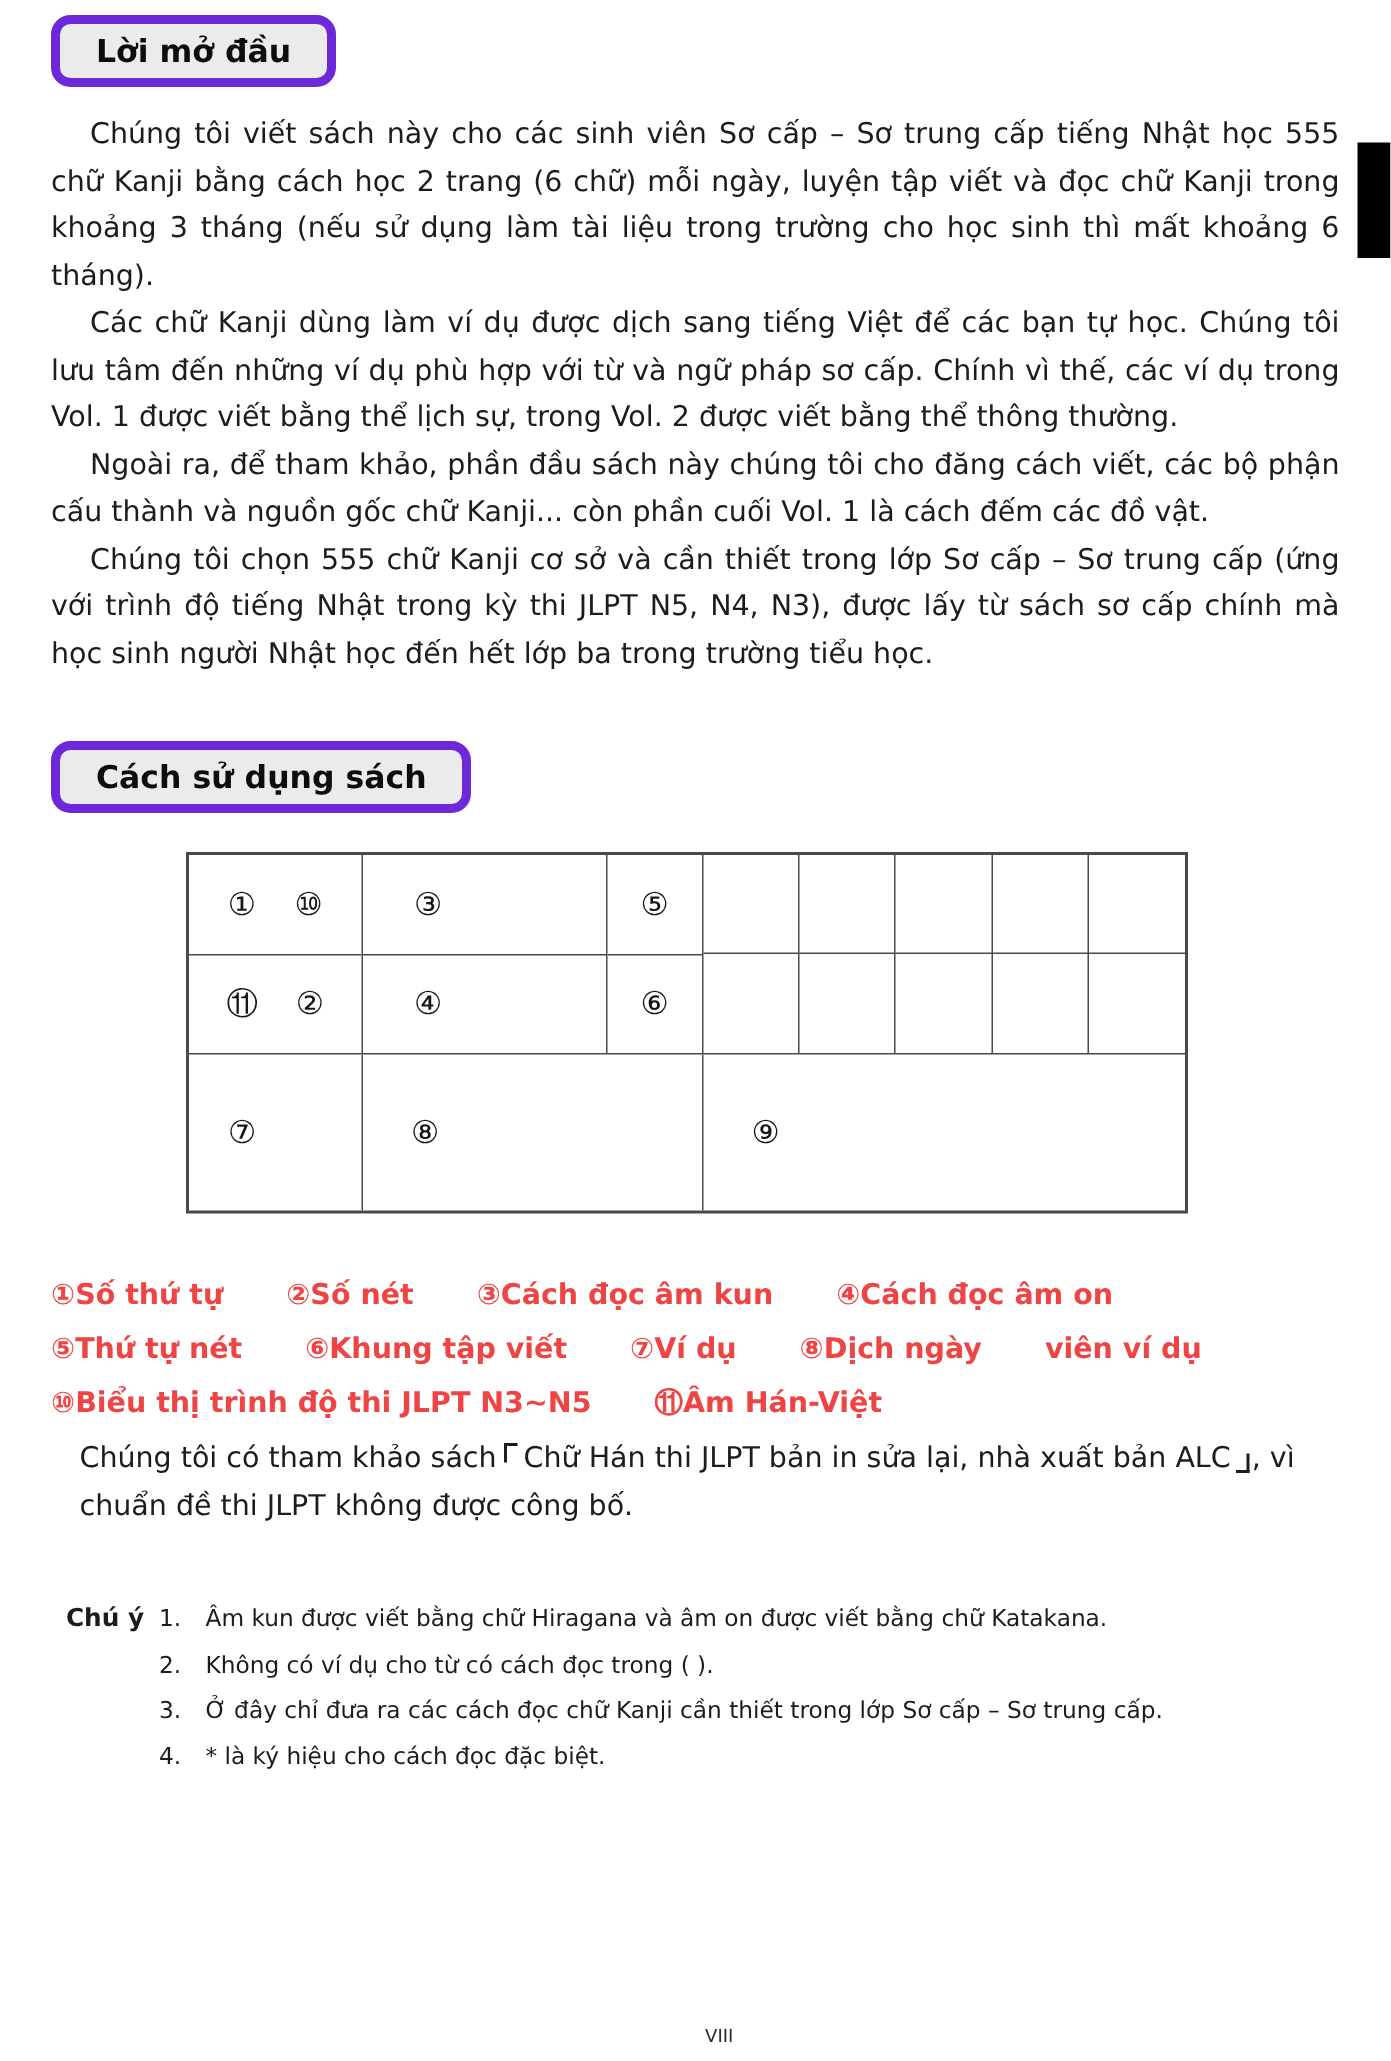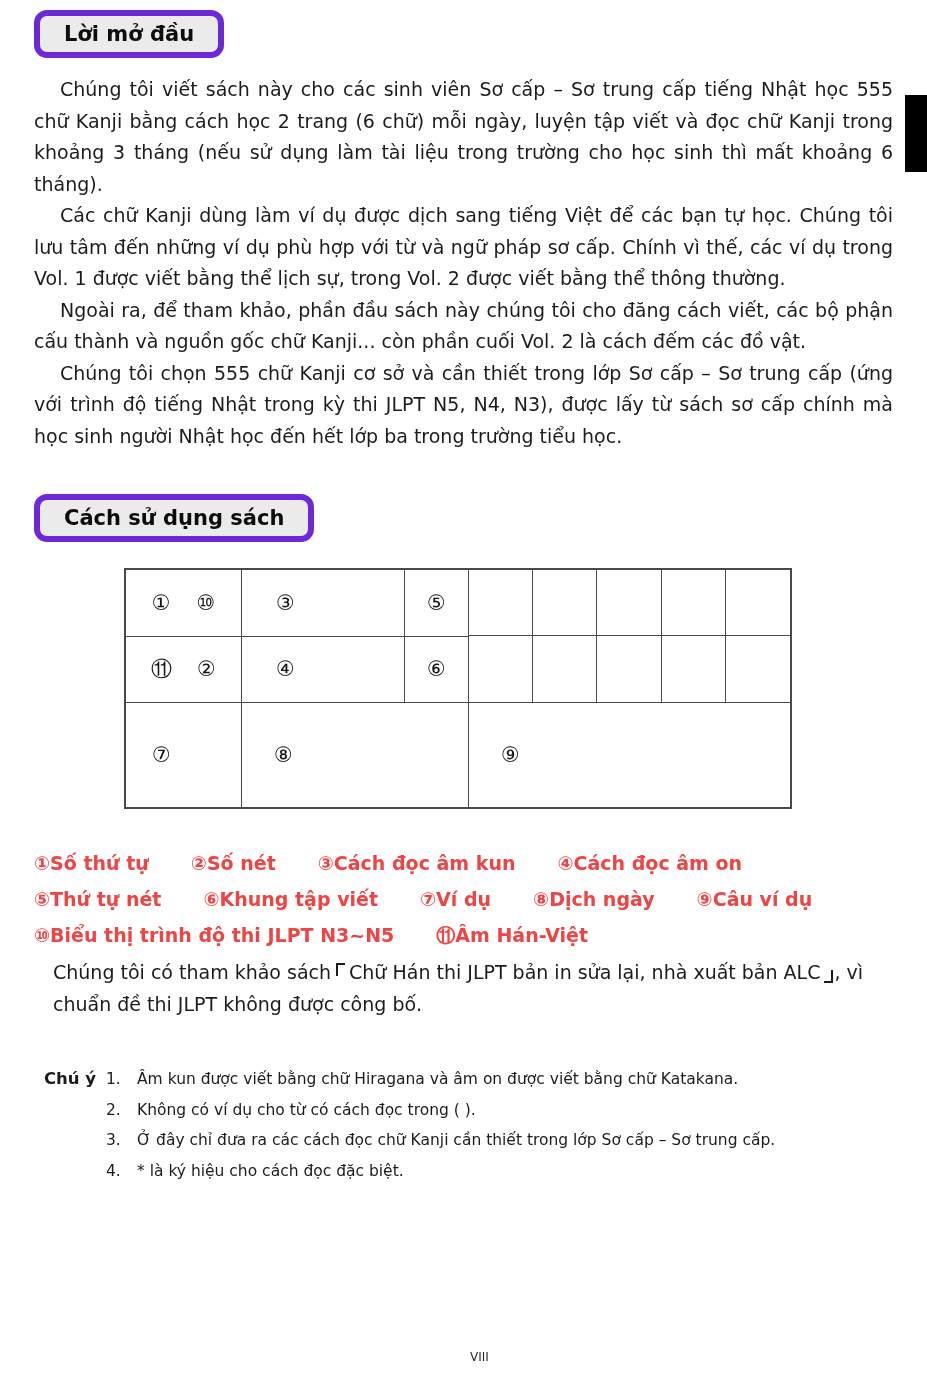--- a/index.html
+++ b/index.html
@@ -49,21 +49,21 @@
 
 <div class="tab-marker"></div>
 
 <div class="content">
 
   <div>
     <span class="badge">Lời mở đầu</span>
     <div class="paras">
       <p class="para">Chúng tôi viết sách này cho các sinh viên Sơ cấp – Sơ trung cấp tiếng Nhật học 555 chữ Kanji bằng cách học 2 trang (6 chữ) mỗi ngày, luyện tập viết và đọc chữ Kanji trong khoảng 3 tháng (nếu sử dụng làm tài liệu trong trường cho học sinh thì mất khoảng 6 tháng).</p>
       <p class="para">Các chữ Kanji dùng làm ví dụ được dịch sang tiếng Việt để các bạn tự học. Chúng tôi lưu tâm đến những ví dụ phù hợp với từ và ngữ pháp sơ cấp. Chính vì thế, các ví dụ trong Vol. 1 được viết bằng thể lịch sự, trong Vol. 2 được viết bằng thể thông thường.</p>
-      <p class="para">Ngoài ra, để tham khảo, phần đầu sách này chúng tôi cho đăng cách viết, các bộ phận cấu thành và nguồn gốc chữ Kanji... còn phần cuối Vol. 2 là cách đếm các đồ vật.</p>
+      <p class="para">Ngoài ra, để tham khảo, phần đầu sách này chúng tôi cho đăng cách viết, các bộ phận cấu thành và nguồn gốc chữ Kanji... còn phần cuối Vol. 1 là cách đếm các đồ vật.</p>
       <p class="para">Chúng tôi chọn 555 chữ Kanji cơ sở và cần thiết trong lớp Sơ cấp – Sơ trung cấp (ứng với trình độ tiếng Nhật trong kỳ thi JLPT N5, N4, N3), được lấy từ sách sơ cấp chính mà học sinh người Nhật học đến hết lớp ba trong trường tiểu học.</p>
     </div>
   </div>
 
   <div class="badge2-wrap">
     <span class="badge">Cách sử dụng sách</span>
   </div>
 
   <div class="diagram">
     <div class="d-top">
@@ -124,21 +124,21 @@
       <span>①Số thứ tự</span>
       <span>②Số nét</span>
       <span>③Cách đọc âm kun</span>
       <span>④Cách đọc âm on</span>
     </div>
     <div class="legend-line">
       <span>⑤Thứ tự nét</span>
       <span>⑥Khung tập viết</span>
       <span>⑦Ví dụ</span>
       <span>⑧Dịch ngày</span>
-      <span>⑨Câu ví dụ</span>
+      <span>viên ví dụ</span>
     </div>
     <div class="legend-line">
       <span>⑩Biểu thị trình độ thi JLPT N3~N5</span>
       <span>⑪Âm Hán-Việt</span>
     </div>
   </div>
 
   <p class="reference"><span>Chúng tôi có tham khảo sách</span><span class="br-open"></span><span>Chữ Hán thi JLPT bản in sửa lại, nhà xuất bản ALC</span><span class="br-close"></span><span>, vì chuẩn đề thi JLPT không được công bố.</span></p>
 
   <div class="notes">

